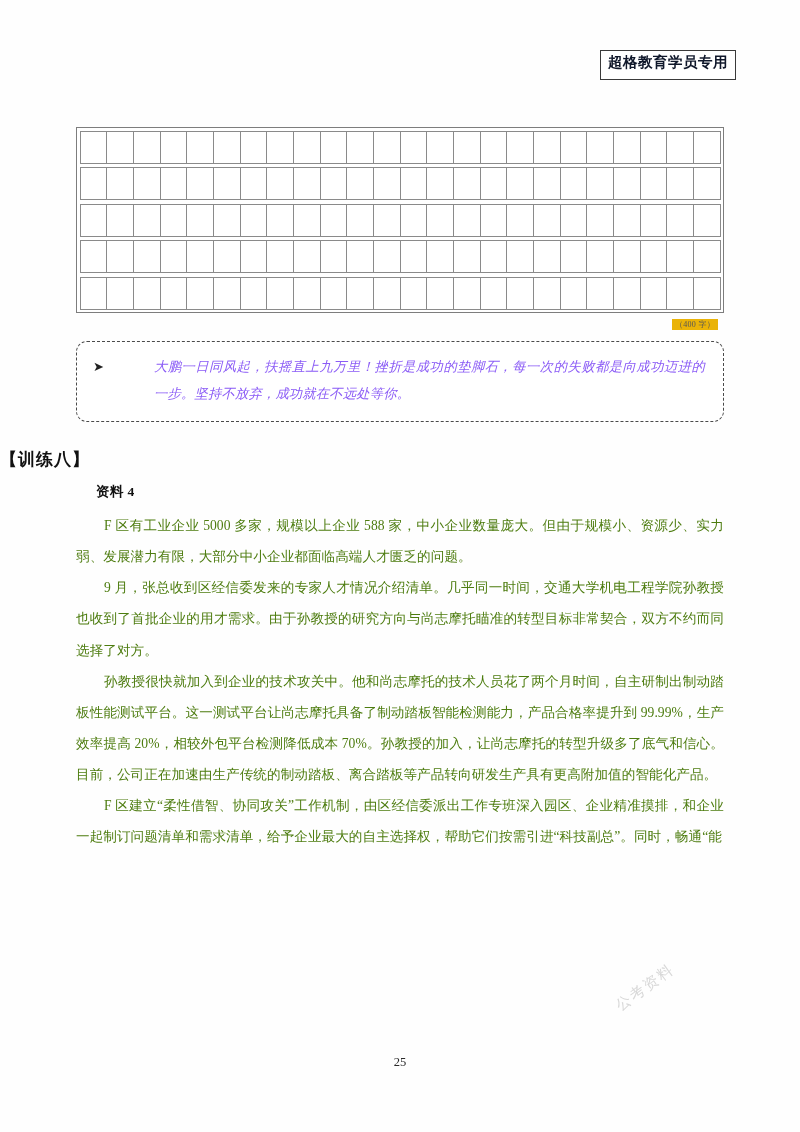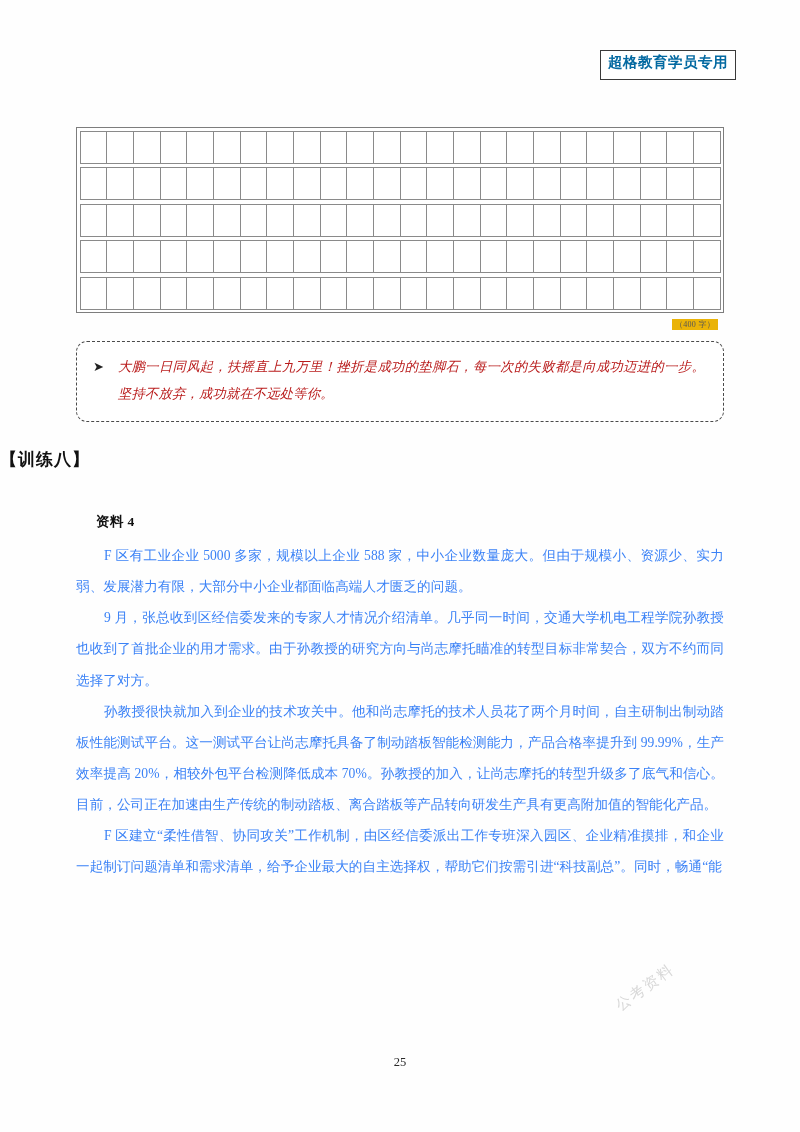--- a/index.html
+++ b/index.html
@@ -37,21 +37,21 @@
     box-sizing: border-box;
   }
   .header-stamp {
     border: 1.4px solid #3a3a3a;
     padding: 2px 7px 3px 7px;
     font-family: "Liberation Serif", "DejaVu Serif", serif;
     font-weight: bold;
     font-size: 14.5px;
     letter-spacing: 0.5px;
     line-height: 1.25;
-    color: #0369a1;
+    color: #0f172a;
     background: #fff;
   }
 
   
   .grid-wrap {
     position: absolute;
     left: 76px;
     top: 127px;
     width: 648px;
   }
@@ -117,64 +117,65 @@
     font-size: 13px;
     color: #222;
     line-height: 1.95;
     padding-right: 14px;
     flex: 0 0 auto;
     font-family: "DejaVu Sans", sans-serif;
   }
   .quote-text {
     font-size: 13.3px;
     line-height: 2.0;
-    color: #b91c1c;
+    color: #8b5cf6;
     font-family: "Liberation Serif", "DejaVu Serif", serif;
     font-style: italic;
     text-align: justify;
     flex: 1 1 auto;
     letter-spacing: 0.2px;
+    margin-left: 36px;
   }
 
   
   .section-title {
     position: absolute;
     top: 448px;
     left: 0;
     right: 0;
     text-align: left;
     font-size: 17px;
     font-weight: bold;
     letter-spacing: 1px;
     color: #111;
     font-family: "Liberation Serif", "DejaVu Serif", serif;
   }
 
   
   .content {
     position: absolute;
     left: 76px;
-    top: 513px;
+    top: 483px;
     width: 648px;
   }
   .material-label {
     font-size: 13.5px;
     font-weight: bold;
     color: #111;
     margin: 0 0 9px 20px;
     letter-spacing: 0.4px;
   }
   .para {
     font-size: 13.6px;
     line-height: 2.29;
     text-align: justify;
     text-justify: inter-ideograph;
     text-indent: 28px;
     margin: 0 0 0 0;
-    color: #3b82f6;
+    color: #4d7c0f;
     letter-spacing: 0.05px;
   }
 
   
   .watermark {
     position: absolute;
     left: 612px;
     top: 1000px;
     font-size: 15px;
     color: #d8d8d8;

